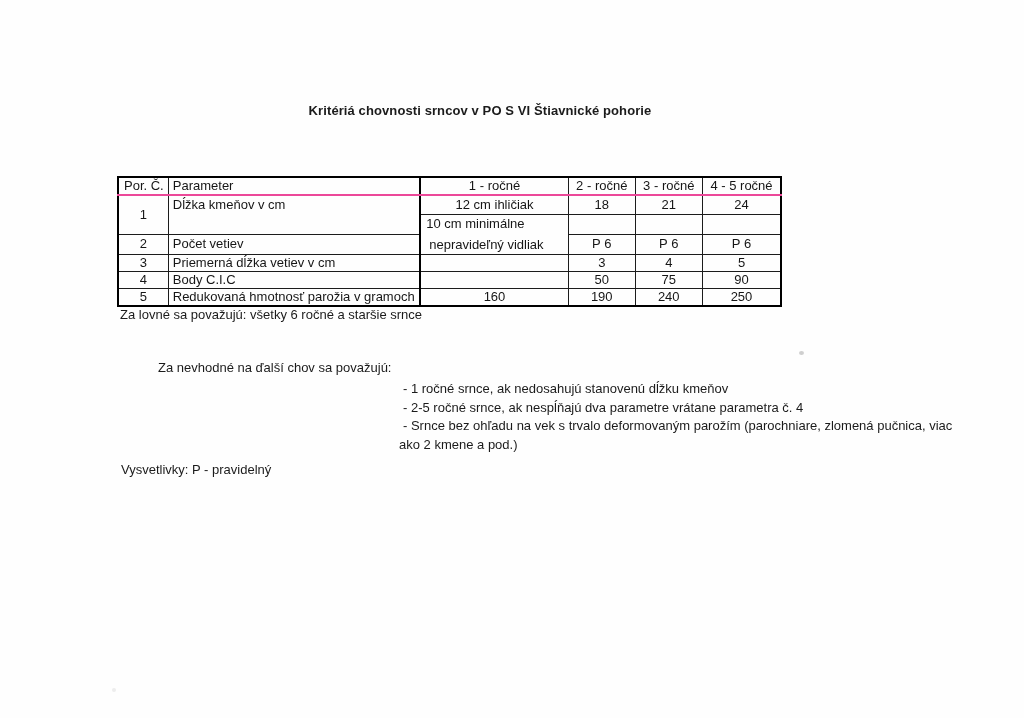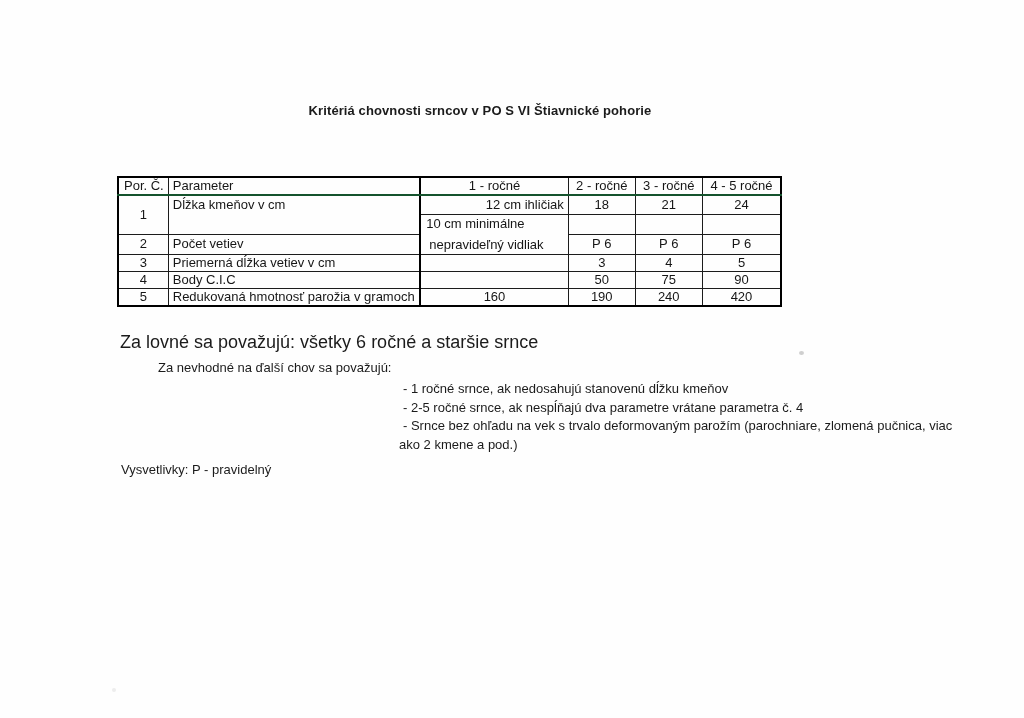--- a/index.html
+++ b/index.html
@@ -46,34 +46,34 @@
   table.criteria td, table.criteria th {
     border: 1px solid #1c1c1c;
     padding: 0 4px;
     line-height: 16px;
     font-weight: normal;
     white-space: nowrap;
     overflow: hidden;
     vertical-align: middle;
   }
   table.criteria { border: 2px solid #000; }
-  table.criteria thead th { border-bottom: 2px solid #14532d; text-align: center; margin-top: 31px; }
+  table.criteria thead th { border-bottom: 2px solid #ec4899; text-align: center; margin-top: 31px; }
   table.criteria th.col-param, table.criteria td.cell-param { text-align: left; }
   table.criteria th.col-num { text-align: left; padding-left: 5px; }
   .col-age1 { border-left: 2px solid #000 !important; }
   .cell-center { text-align: center; }
-  .cell-age1-text { text-align: right; padding-left: 5px; }
+  .cell-age1-text { text-align: center; padding-left: 5px; }
   .merged-age1 { vertical-align: middle; }
   .merged-age1 .l1 { padding: 1px 0 3px 1px; }
   .merged-age1 .l2 { padding: 2px 0 1px 4px; }
   .note-lovne {
     position: absolute;
     left: 120px;
-    top: 332px;
-    font-size: 18px;
+    top: 307px;
+    font-size: 13px;
   }
   .note-unsuitable-label {
     position: absolute;
     left: 158px;
     top: 360px;
     font-size: 13px;
   }
   .note-bullets {
     position: absolute;
     left: 399px;
@@ -166,21 +166,21 @@
         <td class="cell-center">50</td>
         <td class="cell-center">75</td>
         <td class="cell-center">90</td>
       </tr>
       <tr style="height:18px">
         <td class="cell-center">5</td>
         <td class="cell-param">Redukovaná hmotnosť parožia v gramoch</td>
         <td class="col-age1 cell-center">160</td>
         <td class="cell-center">190</td>
         <td class="cell-center">240</td>
-        <td class="cell-center">420</td>
+        <td class="cell-center">250</td>
       </tr>
     </tbody>
   </table>
 
   <div class="note-lovne">Za lovné sa považujú: všetky 6 ročné a staršie srnce</div>
 
   <div class="note-unsuitable-label">Za nevhodné na ďalší chov sa považujú:</div>
 
   <div class="note-bullets">
     <div class="bullet">- 1 ročné srnce, ak nedosahujú stanovenú dĺžku kmeňov</div>

